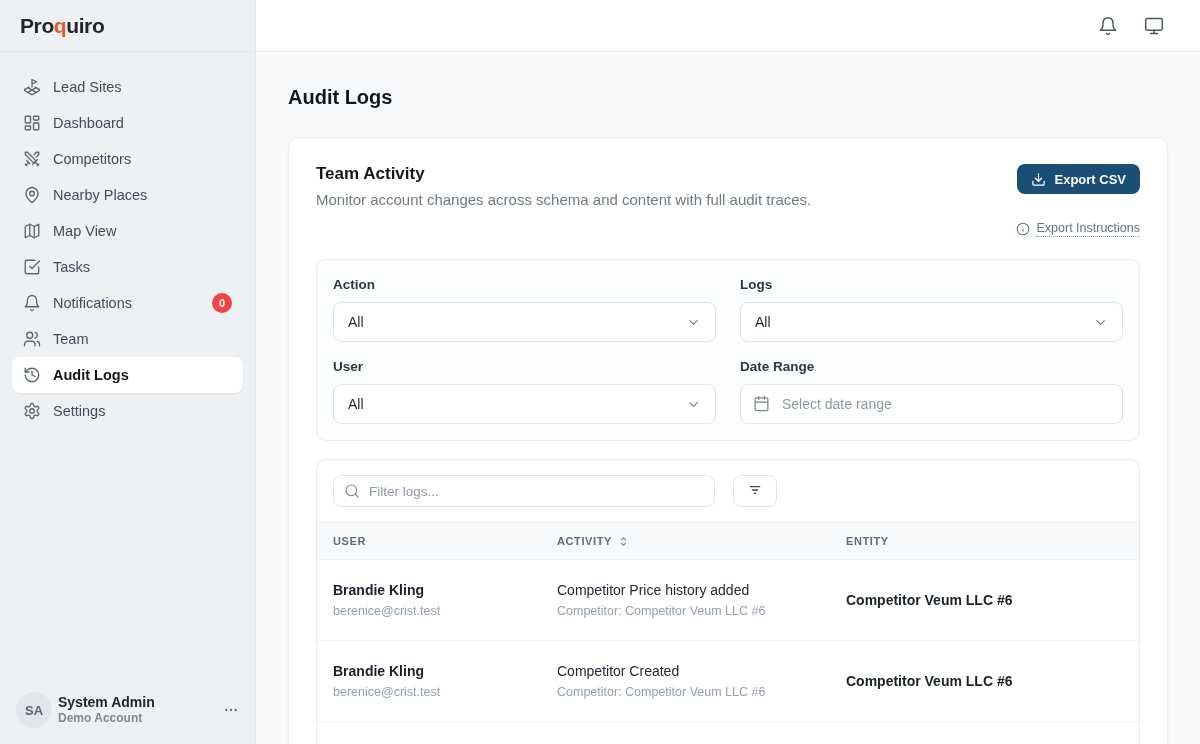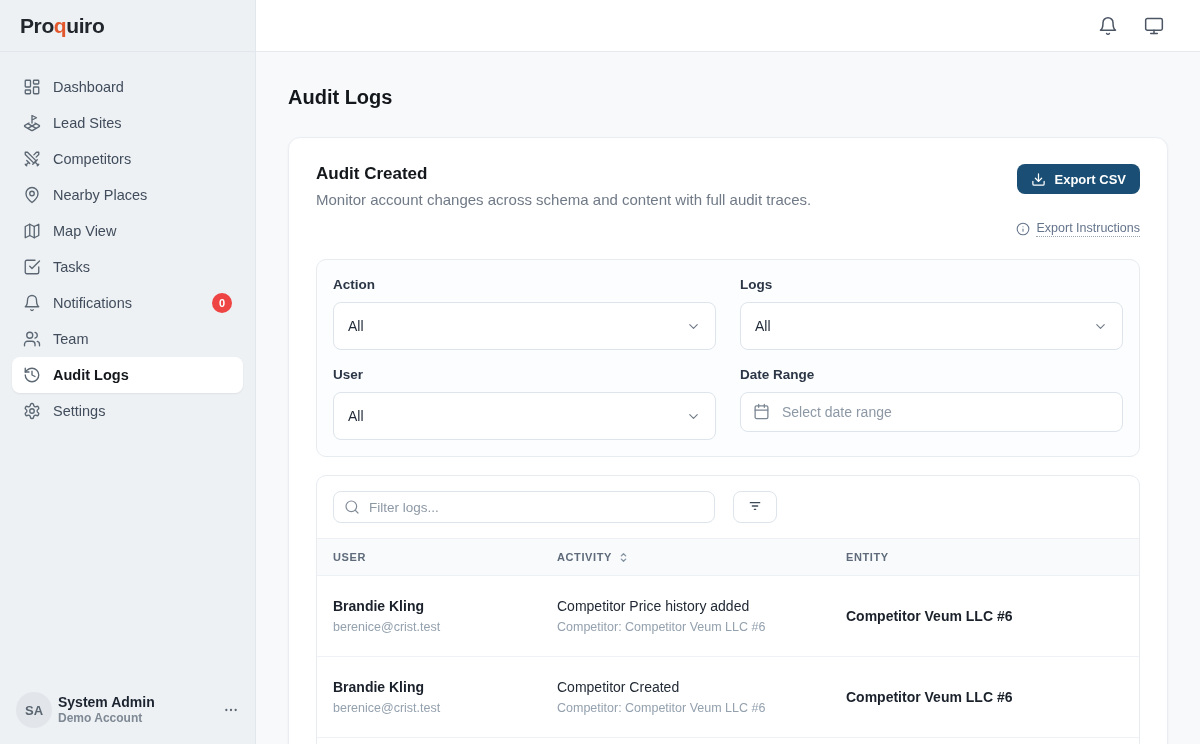--- a/index.html
+++ b/index.html
@@ -44,21 +44,21 @@
   .header-right { display:flex; flex-direction:column; align-items:flex-end; gap:27px; }
   .btn-primary { background:#1a4e74; color:#fff; border:none; border-radius:8px; height:30px; padding:0 14px; font-size:13px; font-weight:700; font-family:inherit; display:flex; align-items:center; gap:8px; cursor:pointer; }
   .btn-primary .bic { width:15px; height:15px; display:flex; }
   .link-muted { font-size:12.5px; color:#64748b; display:flex; align-items:center; gap:6px; cursor:pointer; }
   .link-muted .lic { width:14px; height:14px; display:flex; }
   .link-muted .lbl { border-bottom:1px dotted #9aa6b2; padding-bottom:1px; }
 
   
   .filter-panel { border:1px solid #e7ecf1; background:#fcfdfe; border-radius:10px; padding:16px; display:grid; grid-template-columns:1fr 1fr; column-gap:24px; row-gap:16px; margin-bottom:18px; }
   .field-label { display:block; font-size:13.5px; font-weight:600; color:#2b3646; margin-bottom:9px; line-height:17px; }
-  .select { height:48px; border:1px solid #dde4eb; border-radius:8px; background:#fff; display:flex; align-items:center; justify-content:space-between; padding:0 14px; font-size:14px; color:#1f2937; cursor:pointer; }
+  .select { height:40px; border:1px solid #dde4eb; border-radius:8px; background:#fff; display:flex; align-items:center; justify-content:space-between; padding:0 14px; font-size:14px; color:#1f2937; cursor:pointer; }
   .select .cic { width:15px; height:15px; color:#6f7a87; display:flex; }
   .date-input-wrap { position:relative; height:40px; }
   .date-input-wrap .dic { position:absolute; left:13px; top:11px; width:17px; height:17px; color:#7a8592; display:flex; pointer-events:none; }
   .date-input { width:100%; height:40px; border:1px solid #dde4eb; border-radius:8px; background:#fff; padding:0 14px 0 41px; font-size:14px; font-family:inherit; color:#1f2937; outline:none; }
   .date-input::placeholder { color:#8d98a5; }
 
   
   .table-box { border:1px solid #e7ecf1; border-radius:10px; background:#fff; overflow:hidden; }
   .search-row { padding:15px 16px; display:flex; gap:18px; align-items:center; }
   .search-wrap { position:relative; width:382px; height:32px; }
@@ -83,38 +83,38 @@
 
 <aside class="sidebar">
   <div class="logo-row">
     <div class="logo"><span>Pro</span><span class="accent">q</span><span>uiro</span></div>
   </div>
 
   <nav class="nav">
     <div class="nav-item">
       <span class="nic">
           <svg class="ic" viewBox="0 0 24 24">
+            <path d="m12 8 6-3-6-3v10"></path>
+            <path d="m8 11.99-5.5 3.14a1 1 0 0 0 0 1.74l8.5 4.86a2 2 0 0 0 2 0l8.5-4.86a1 1 0 0 0 0-1.74L16 12"></path>
+            <path d="m6.49 12.85 11.02 6.3"></path>
+            <path d="M17.51 12.85 6.5 19.15"></path>
+          </svg>
+        </span>
+      <span>Lead Sites</span>
+    </div>
+    <div class="nav-item">
+      <span class="nic">
+          <svg class="ic" viewBox="0 0 24 24">
             <rect x="3" y="3" width="7" height="9" rx="1"></rect>
             <rect x="14" y="3" width="7" height="5" rx="1"></rect>
             <rect x="14" y="12" width="7" height="9" rx="1"></rect>
             <rect x="3" y="16" width="7" height="5" rx="1"></rect>
           </svg>
         </span>
       <span>Dashboard</span>
-    </div>
-    <div class="nav-item">
-      <span class="nic">
-          <svg class="ic" viewBox="0 0 24 24">
-            <path d="m12 8 6-3-6-3v10"></path>
-            <path d="m8 11.99-5.5 3.14a1 1 0 0 0 0 1.74l8.5 4.86a2 2 0 0 0 2 0l8.5-4.86a1 1 0 0 0 0-1.74L16 12"></path>
-            <path d="m6.49 12.85 11.02 6.3"></path>
-            <path d="M17.51 12.85 6.5 19.15"></path>
-          </svg>
-        </span>
-      <span>Lead Sites</span>
     </div>
     <div class="nav-item">
       <span class="nic">
           <svg class="ic" viewBox="0 0 24 24">
             <polyline points="14.5 17.5 3 6 3 3 6 3 17.5 14.5"></polyline>
             <line x1="13" y1="19" x2="19" y2="13"></line>
             <line x1="16" y1="16" x2="20" y2="20"></line>
             <line x1="19" y1="21" x2="21" y2="19"></line>
             <polyline points="14.5 6.5 18 3 21 3 21 6 17.5 9.5"></polyline>
             <line x1="5" y1="14" x2="9" y2="18"></line>
@@ -226,21 +226,21 @@
         </svg>
       </span>
   </div>
 
   <div class="content">
     <div class="page-title">Audit Logs</div>
 
     <div class="card">
       <div class="card-header">
         <div>
-          <div class="card-title">Audit Created</div>
+          <div class="card-title">Team Activity</div>
           <div class="card-sub">Monitor account changes across schema and content with full audit traces.</div>
         </div>
         <div class="header-right">
           <button class="btn-primary">
             <span class="bic">
                 <svg class="ic" viewBox="0 0 24 24" style="stroke-width:2">
                   <path d="M21 15v4a2 2 0 0 1-2 2H5a2 2 0 0 1-2-2v-4"></path>
                   <polyline points="7 10 12 15 17 10"></polyline>
                   <line x1="12" y1="15" x2="12" y2="3"></line>
                 </svg>

